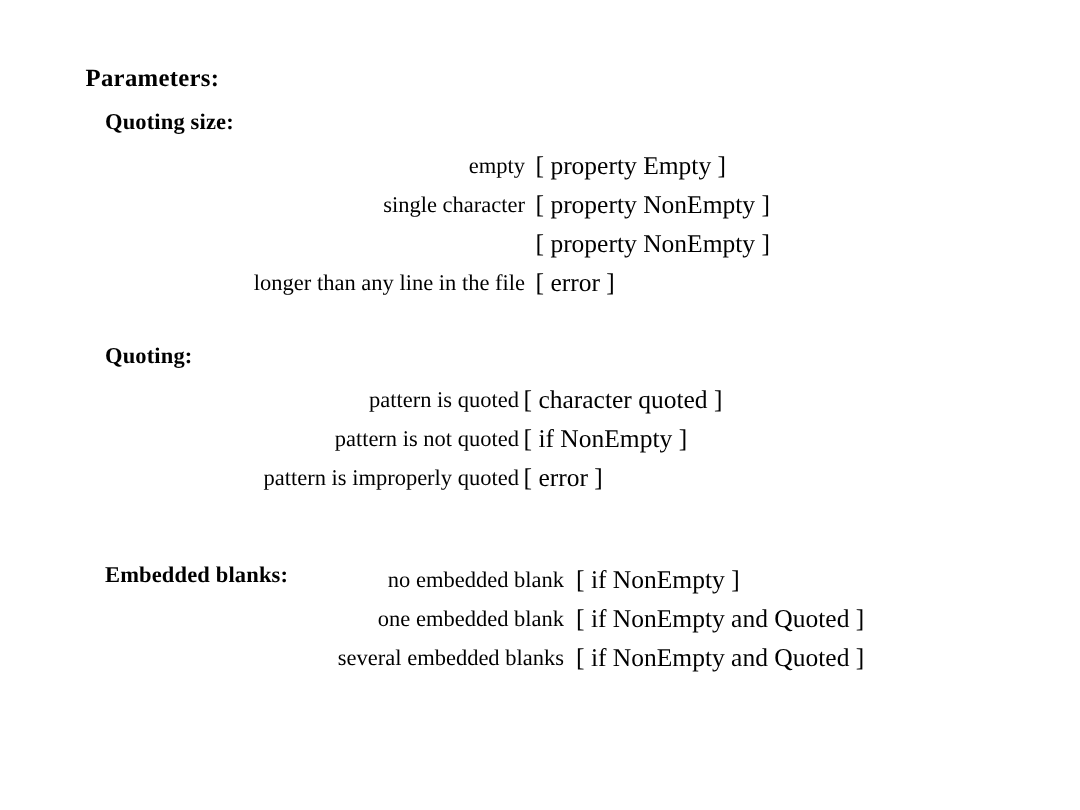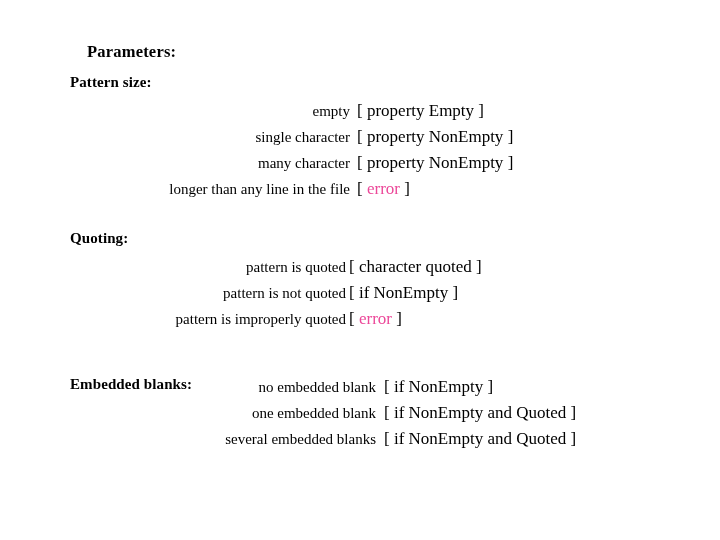--- a/index.html
+++ b/index.html
@@ -25,21 +25,20 @@
 
   
   .doc-title {
     position: absolute;
     left: 57px;
     top: 42px;
     font-size: 16.5px;
     font-weight: bold;
     letter-spacing: 0.2px;
     white-space: nowrap;
-    margin-left: 30px;
   }
 
   
   .section {
     position: absolute;
     left: 0;
     width: 720px;
   }
   .section-heading {
     position: absolute;
@@ -69,21 +68,21 @@
     font-size: 15px;
     white-space: nowrap;
   }
   .row .outcome {
     position: absolute;
     display: block;
     font-size: 17px;
     white-space: nowrap;
   }
   .err {
-    color: #ec4899;
+    color: #000000;
   }
 
   
   #sec-pattern { top: 0; }
   #sec-pattern .section-heading { left: 70px; top: 74px; }
   #sec-pattern .rows { top: 98px; }
   #sec-pattern .row .case { left: 60px; width: 290px; }
   #sec-pattern .row .outcome { left: 357px; }
 
   
@@ -99,32 +98,31 @@
   #sec-blanks .row .outcome { left: 348px; }
 </style>
 </head>
 <body>
 
 <div class="slide">
 
   <div class="doc-title">Parameters:</div>
 
   <div class="section" id="sec-pattern">
-    <div class="section-heading">Pattern size:</div>
+    <div class="section-heading">Quoting size:</div>
     <div class="rows">
       <div class="row">
         <span class="case">empty</span>
         <span class="outcome"><span>[ </span><span>property Empty</span><span> ]</span></span>
       </div>
       <div class="row">
         <span class="case">single character</span>
         <span class="outcome"><span>[ </span><span>property NonEmpty</span><span> ]</span></span>
       </div>
       <div class="row">
-        <span class="case">many character</span>
         <span class="outcome"><span>[ </span><span>property NonEmpty</span><span> ]</span></span>
       </div>
       <div class="row">
         <span class="case">longer than any line in the file</span>
         <span class="outcome"><span>[ </span><span class="err">error</span><span> ]</span></span>
       </div>
     </div>
   </div>
 
   <div class="section" id="sec-quoting">

